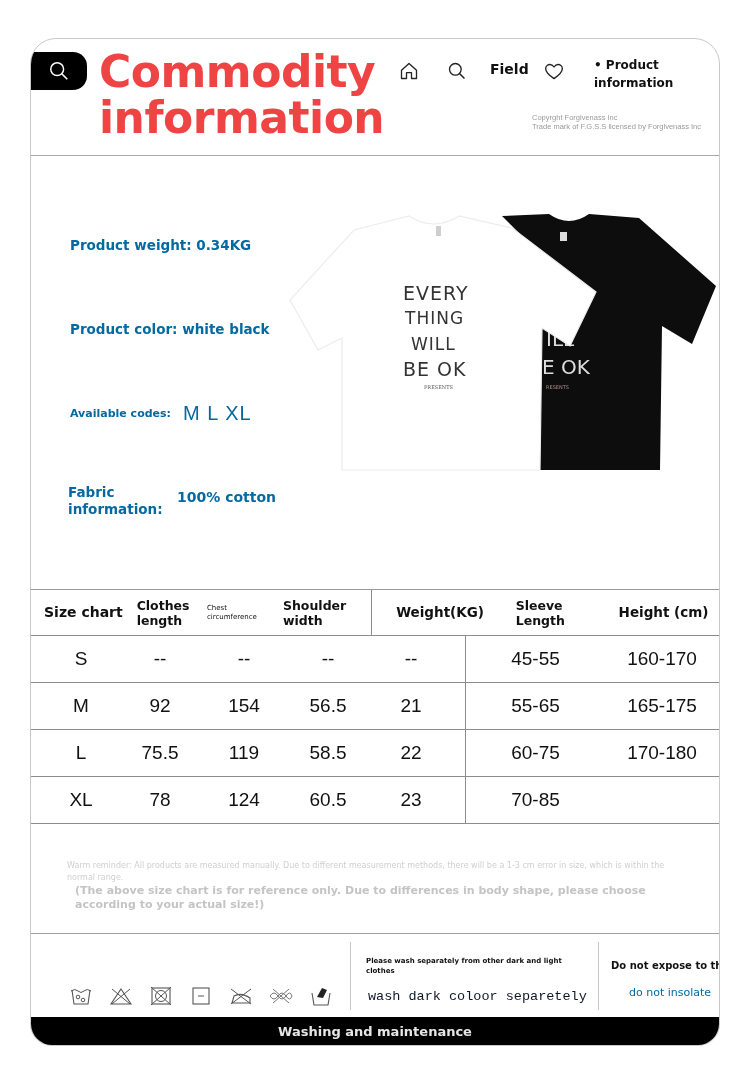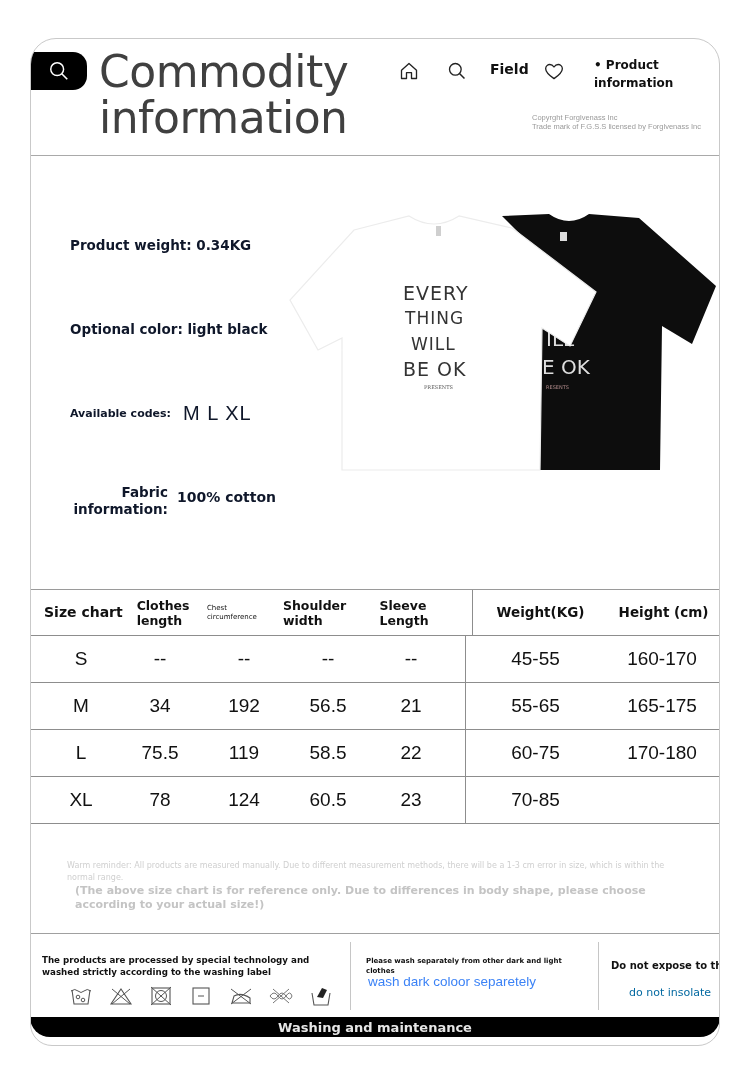--- a/index.html
+++ b/index.html
@@ -12,34 +12,34 @@
   }
 
   
   .header { position: absolute; left: 0; top: 0; width: 688px; height: 117px; border-bottom: 1px solid #a9a9a9; }
   .search-pill {
     position: absolute; left: -1px; top: 13px; width: 57px; height: 38px;
     background: #000; border-radius: 0 14px 14px 0; display: flex; align-items: center; justify-content: center;
   }
   .title {
     position: absolute; left: 68px; top: 10px; font-family: "DejaVu Sans", sans-serif;
-    font-weight: normal; font-size: 44px; line-height: 46px; letter-spacing: -0.5px; color: #404040;
+    font-weight: bold; font-size: 44px; line-height: 46px; letter-spacing: -0.5px; color: #ef4444;
   }
   .nav { position: absolute; left: 366px; top: 18px; display: flex; align-items: center; }
   .nav-icon { width: 24px; height: 24px; display: flex; align-items: center; justify-content: center; cursor: pointer; }
   .nav-home { position: absolute; left: 0; top: 2px; }
   .nav-search { position: absolute; left: 48px; top: 2px; }
   .nav-field { position: absolute; left: 93px; top: 4px; font-family: "DejaVu Sans", sans-serif; font-weight: bold; font-size: 14px; cursor: pointer; white-space: nowrap; }
   .nav-heart { position: absolute; left: 145px; top: 3px; }
   .nav-product { position: absolute; left: 197px; top: -1px; font-family: "DejaVu Sans", sans-serif; font-weight: bold; font-size: 12px; line-height: 18px; width: 110px; cursor: pointer; }
   .copyright { position: absolute; right: 18px; top: 74px; text-align: left; font-size: 7.5px; line-height: 9px; color: #9a9a9a; }
 
   
   .product { position: absolute; left: 0; top: 117px; width: 688px; height: 434px; border-bottom: 1px solid #9a9a9a; }
-  .spec { position: absolute; font-family: "DejaVu Sans", sans-serif; font-weight: bold; color: #0f172a; text-align: right; }
+  .spec { position: absolute; font-family: "DejaVu Sans", sans-serif; font-weight: bold; color: #0369a1; }
   .spec-weight { left: 39px; top: 81px; font-size: 13.5px; }
   .spec-color { left: 39px; top: 165px; font-size: 13.5px; }
   .spec-codes-label { left: 39px; top: 251px; font-size: 11px; }
   .spec-codes { left: 152px; top: 246px; font-family: "Liberation Sans", sans-serif; font-weight: normal; font-size: 20px; letter-spacing: 1px; }
   .spec-fabric-label { left: 37px; top: 328px; font-size: 13.5px; line-height: 17px; }
   .spec-fabric { left: 146px; top: 333px; font-size: 14px; }
   .disclaimer { position: absolute; left: 271px; top: 333px; width: 390px; font-family: "DejaVu Sans", sans-serif; font-weight: bold; font-size: 12.3px; line-height: 16px; color: #c8c8c8; }
 
   .shirts { position: absolute; left: 253px; top: 58px; width: 436px; height: 258px; }
 
@@ -79,26 +79,26 @@
   
   .washing { position: absolute; left: 0; top: 895px; width: 688px; height: 83px; }
   .wash-col { position: absolute; top: 8px; height: 68px; }
   .wash-col1 { left: 0; width: 318px; }
   .wash-col2 { left: 319px; width: 216px; border-left: 1px solid #c6c6c6; }
   .wash-col3 { left: 535px; width: 153px; border-left: 1px solid #c6c6c6; margin-left: 32px; }
   .wash-label1 { position: absolute; left: 11px; top: 12px; font-family: "DejaVu Sans", sans-serif; font-weight: bold; font-size: 8.7px; line-height: 12px; color: #111; }
   .care-icons { position: absolute; left: 30px; top: 43px; display: flex; gap: 0; }
   .care-icon { width: 40px; height: 22px; display: flex; align-items: center; justify-content: center; }
   .wash-label2 { position: absolute; left: 15px; top: 14px; font-family: "DejaVu Sans", sans-serif; font-weight: bold; font-size: 7px; line-height: 10px; color: #111; width: 200px; }
-  .wash-sub2 { position: absolute; left: 17px; top: 32px; font-family: Liberation Sans, sans-serif; font-size: 13.5px; color: #3b82f6; white-space: nowrap; }
+  .wash-sub2 { position: absolute; left: 17px; top: 47px; font-family: Liberation Mono, monospace; font-size: 13.5px; color: #0f172a; white-space: nowrap; }
   .wash-label3 { position: absolute; left: 12px; top: 18px; font-family: "DejaVu Sans", sans-serif; font-weight: bold; font-size: 10px; color: #111; white-space: nowrap; }
   .wash-sub3 { position: absolute; left: 30px; top: 44px; font-family: "DejaVu Sans", sans-serif; font-size: 11px; color: #0369a1; white-space: nowrap; }
 
   .footer-bar {
-    position: absolute; left: -1px; top: 978px; width: 690px; height: 20px; background: #000;
+    position: absolute; left: -1px; top: 978px; width: 690px; height: 29px; background: #000;
     border-radius: 0 0 22px 22px; display: flex; align-items: center; justify-content: center;
   }
   .footer-bar span { font-family: "DejaVu Sans", sans-serif; font-weight: bold; font-size: 13px; color: #e6e6e6; }
 </style>
 </head>
 <body>
 
 <div class="frame">
 
   <div class="header">
@@ -135,21 +135,21 @@
     </div>
 
     <div class="copyright">
       <div>Copyrght Forglvenass Inc</div>
       <div>Trade mark of F.G.S.S licensed by Forglvenass Inc</div>
     </div>
   </div>
 
   <div class="product">
     <div class="spec spec-weight">Product weight: 0.34KG</div>
-    <div class="spec spec-color">Optional color: light black</div>
+    <div class="spec spec-color">Product color: white black</div>
     <div class="spec spec-codes-label">Available codes:</div>
     <div class="spec spec-codes">M L XL</div>
     <div class="spec spec-fabric-label" style="width:100px">Fabric information:</div>
     <div class="spec spec-fabric">100% cotton</div>
 
     <div class="shirts">
       <svg width="436" height="258" viewBox="0 0 436 258">
 
         <path d="M218 2 L265 0 Q285 14 305 0 L355 4 L432 72 L408 130 L378 112 L376 256 L256 256 L256 40 Z" fill="#0d0d0d"></path>
         <rect x="276" y="18" width="7" height="9" fill="#ddd"></rect>
@@ -170,38 +170,38 @@
       </svg>
     </div>
   </div>
 
   <div class="size-table">
     <div class="row head">
       <div class="cell c0">Size chart</div>
       <div class="cell c1">Clothes length</div>
       <div class="cell c2">Chest circumference</div>
       <div class="cell c3">Shoulder width</div>
+      <div class="cell c5">Weight(KG)</div>
       <div class="cell c4">Sleeve Length</div>
-      <div class="cell c5">Weight(KG)</div>
       <div class="cell c6">Height (cm)</div>
     </div>
 
     <div class="row data">
       <div class="cell c0">S</div>
       <div class="cell c1">--</div>
       <div class="cell c2">--</div>
       <div class="cell c3">--</div>
       <div class="cell c4">--</div>
       <div class="cell c5">45-55</div>
       <div class="cell c6">160-170</div>
     </div>
     <div class="row data">
       <div class="cell c0">M</div>
-      <div class="cell c1">34</div>
-      <div class="cell c2">192</div>
+      <div class="cell c1">92</div>
+      <div class="cell c2">154</div>
       <div class="cell c3">56.5</div>
       <div class="cell c4">21</div>
       <div class="cell c5">55-65</div>
       <div class="cell c6">165-175</div>
     </div>
     <div class="row data">
       <div class="cell c0">L</div>
       <div class="cell c1">75.5</div>
       <div class="cell c2">119</div>
       <div class="cell c3">58.5</div>
@@ -219,21 +219,20 @@
     </div>
   </div>
 
   <div class="reminder">
     <div class="reminder-small">Warm reminder: All products are measured manually. Due to different measurement methods, there will be a 1-3 cm error in size, which is within the normal range.</div>
     <div class="reminder-main">(The above size chart is for reference only. Due to differences in body shape, please choose according to your actual size!)</div>
   </div>
 
   <div class="washing">
     <div class="wash-col wash-col1">
-      <div class="wash-label1" style="width:300px">The products are processed by special technology and washed strictly according to the washing label</div>
       <div class="care-icons">
         <div class="care-icon">
           <svg width="22" height="20" viewBox="0 0 22 20">
               <path d="M2 4 L4 18 L18 18 L20 4" fill="none" stroke="#555" stroke-width="1.1"></path>
               <path d="M1 5 Q5 2 8 5 Q11 8 14 5 Q17 2 21 5" fill="none" stroke="#555" stroke-width="1"></path>
               <circle cx="8" cy="11" r="1.8" fill="none" stroke="#555"></circle>
               <circle cx="13" cy="14" r="1.8" fill="none" stroke="#555"></circle>
             </svg>
         </div>
         <div class="care-icon">

